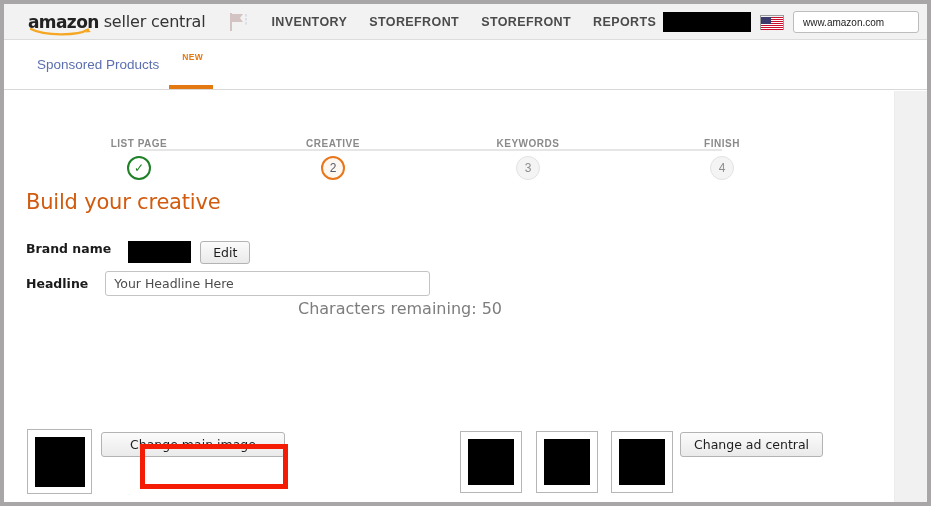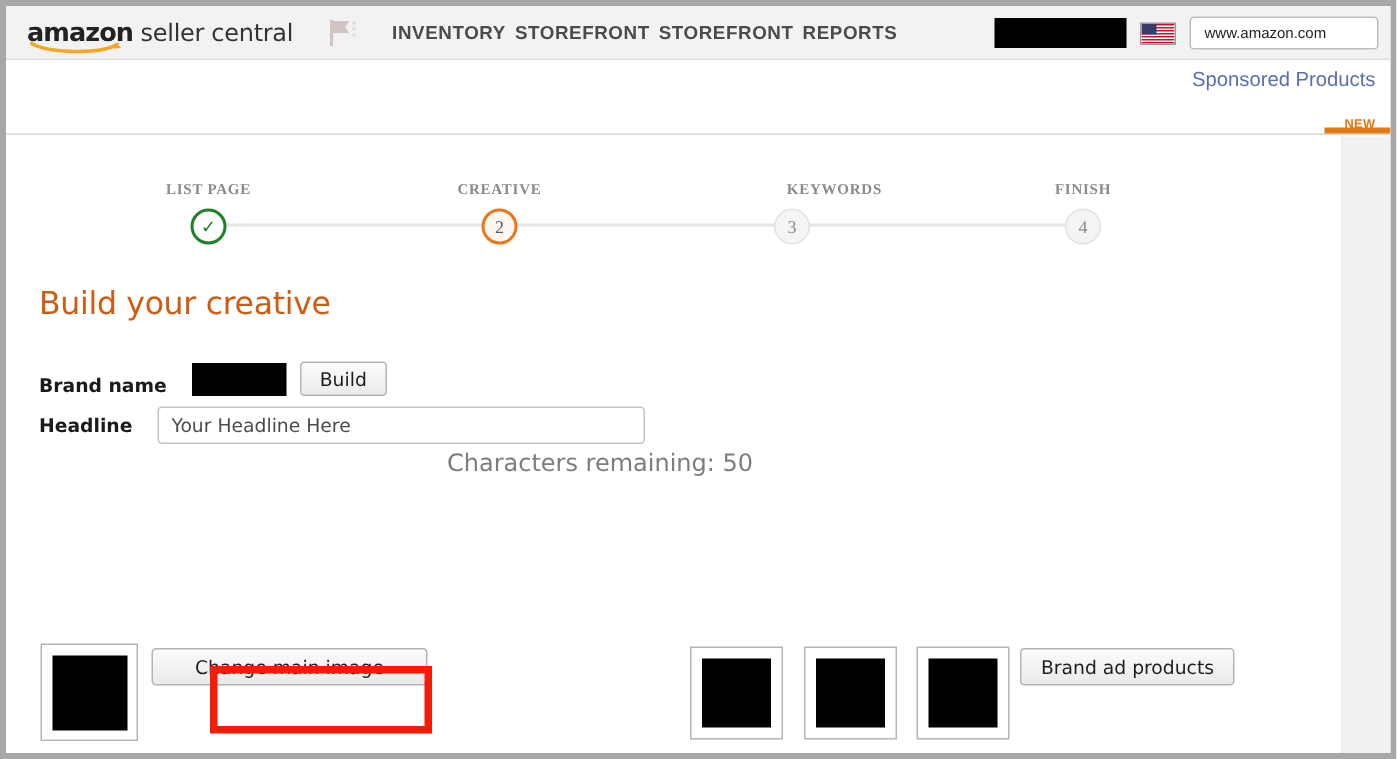--- a/index.html
+++ b/index.html
@@ -28,21 +28,21 @@
     left: 0; top: 0;
     width: 923px;
     height: 36px;
     background: #f3f2f2;
     border-bottom: 1px solid #dcdcdc;
     display: flex;
     align-items: center;
     box-sizing: border-box;
   }
   .amazon-logo {
-    margin-left: 14px;
+    margin-left: 24px;
     display: flex;
     align-items: flex-start;
     position: relative;
     user-select: none;
   }
   .amazon-word {
     font-family: "DejaVu Sans", sans-serif;
     font-weight: bold;
     font-size: 17px;
     letter-spacing: -0.6px;
@@ -67,21 +67,21 @@
   .flag-icon {
     margin-left: 24px;
     opacity: 0.30;
     display: flex;
     align-items: center;
   }
   .navlinks {
     display: flex;
     align-items: center;
     margin-left: 22px;
-    gap: 6px;
+    gap: 22px;
   }
   .navlink {
     font-family: "Liberation Sans", sans-serif;
     font-size: 12.5px;
     font-weight: bold;
     color: #4b4b4b;
     letter-spacing: 0.4px;
     cursor: pointer;
     white-space: nowrap;
   }
@@ -124,22 +124,21 @@
   
   .subtabs {
     position: absolute;
     left: 0; top: 36px;
     width: 923px;
     height: 50px;
     background: #ffffff;
     border-bottom: 1px solid #d8d8d8;
     box-sizing: border-box;
     display: flex;
-    align-items: flex-end;
-    flex-direction: column;
+    align-items: flex-start;
   }
   .subtab {
     position: relative;
     height: 49px;
     display: flex;
     align-items: center;
     padding: 0 10px;
     font-size: 13.5px;
     color: #5b6fb0;
     cursor: pointer;
@@ -185,25 +184,24 @@
   
   .stepper {
     position: absolute;
     left: 22px;
     top: 30px;
     width: 720px;
     height: 50px;
   }
   .step {
     position: absolute;
-    top: 0;
+    top: 17px;
     width: 120px;
     margin-left: -60px;
     text-align: center;
-    font-family: Liberation Serif, serif;
   }
   .step-label {
     font-size: 10px;
     font-weight: bold;
     letter-spacing: 0.5px;
     color: #8a8a8a;
   }
   .step-circle {
     width: 24px; height: 24px;
     border-radius: 50%;
@@ -247,21 +245,21 @@
     color: #d15b0f;
     font-family: "DejaVu Sans", sans-serif;
     letter-spacing: -0.2px;
   }
   
   .row-brand {
     position: absolute;
     left: 22px;
     top: 150px;
     display: flex;
-    align-items: flex-end;
+    align-items: flex-start;
   }
   .field-label {
     font-size: 12.5px;
     font-weight: bold;
     color: #1b1b1b;
     font-family: "DejaVu Sans", sans-serif;
   }
   .redact-brand {
     width: 63px;
     height: 22px;
@@ -442,37 +440,37 @@
       <div class="step" style="left:113px;">
         <div class="step-label">LIST PAGE</div>
         <div class="step-circle done">✓</div>
       </div>
 
       <div class="step" style="left:307px;">
         <div class="step-label">CREATIVE</div>
         <div class="step-circle current">2</div>
       </div>
 
-      <div class="step" style="left:502px;text-align:right;">
+      <div class="step" style="left:502px;">
         <div class="step-label">KEYWORDS</div>
         <div class="step-circle todo">3</div>
       </div>
 
       <div class="step" style="left:696px;">
         <div class="step-label">FINISH</div>
         <div class="step-circle todo">4</div>
       </div>
     </div>
 
     <div class="page-heading">Build your creative</div>
 
     <div class="row-brand">
       <span class="field-label">Brand name</span>
       <span class="redact redact-brand"></span>
-      <button class="btn btn-edit">Build</button>
+      <button class="btn btn-edit">Edit</button>
     </div>
 
     <div class="row-headline">
       <span class="field-label">Headline</span>
       <input class="headline-input" type="text" placeholder="Your Headline Here" style="">
     </div>
     <div class="chars-remaining">Characters remaining: 50</div>
 
     <div class="thumb main-image-box">
       <span class="thumb-inner"></span>
@@ -481,21 +479,21 @@
 
     <div class="thumb prod-thumb" style="left:456px;">
       <span class="thumb-inner"></span>
     </div>
     <div class="thumb prod-thumb" style="left:532px;">
       <span class="thumb-inner"></span>
     </div>
     <div class="thumb prod-thumb" style="left:607px;">
       <span class="thumb-inner"></span>
     </div>
-    <button class="btn btn-change-products">Brand ad products</button>
+    <button class="btn btn-change-products">Change ad central</button>
 
   </div>
 
   <div class="scroll-track"></div>
 
   <div class="red-annotation"></div>
 
 </div>
 
 </body></html>

